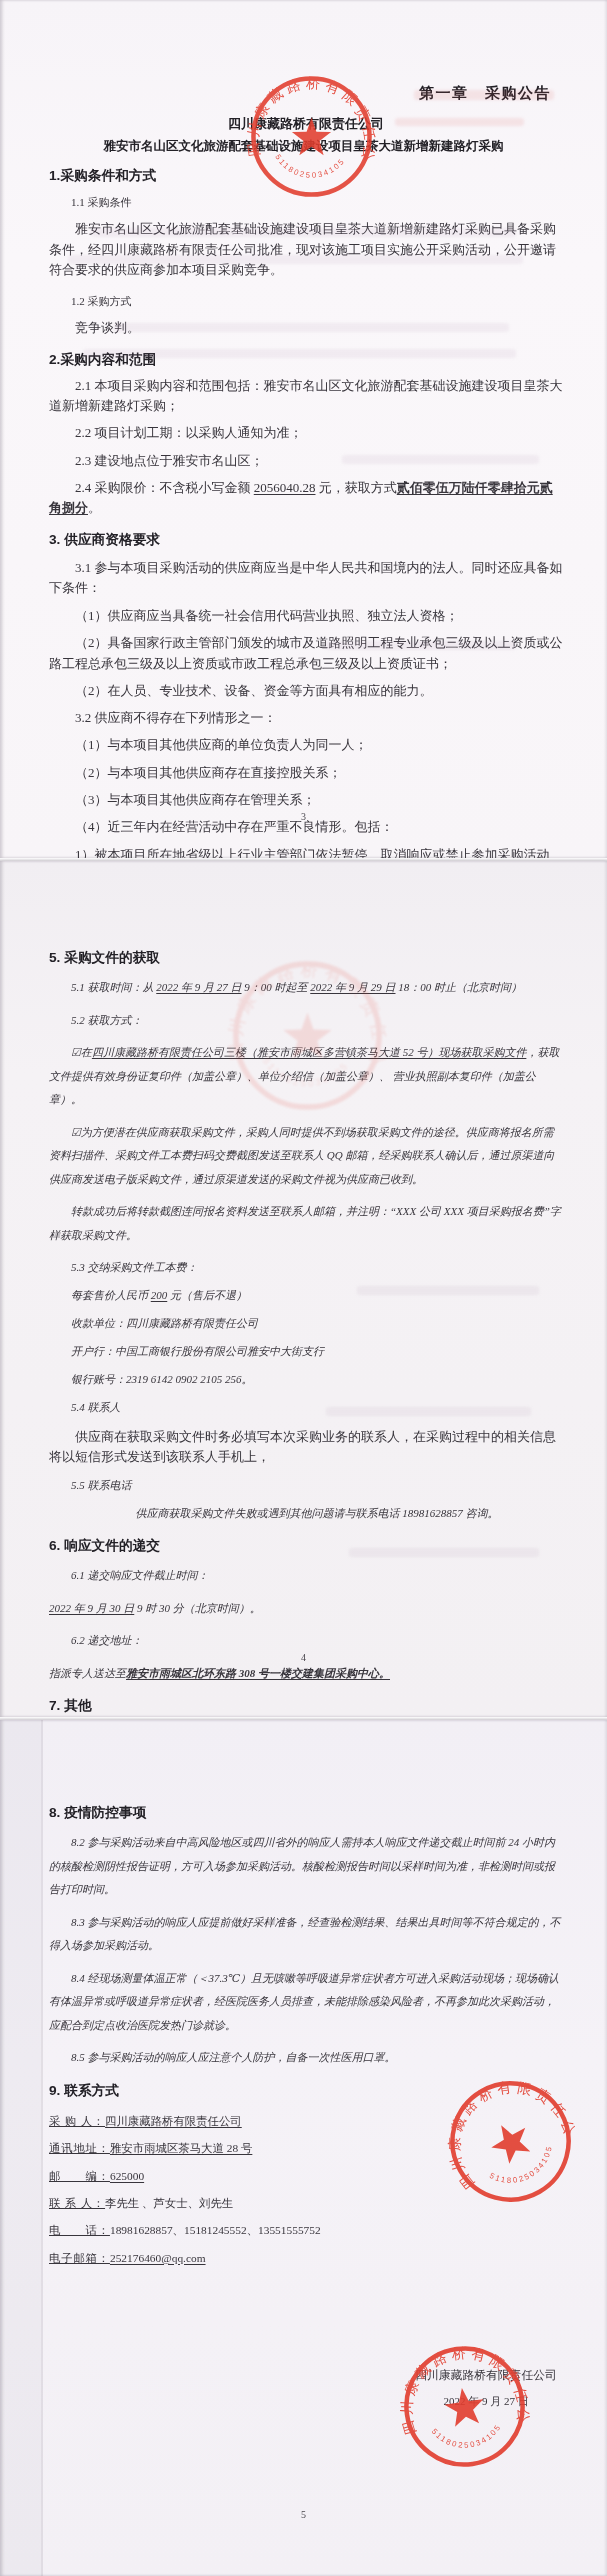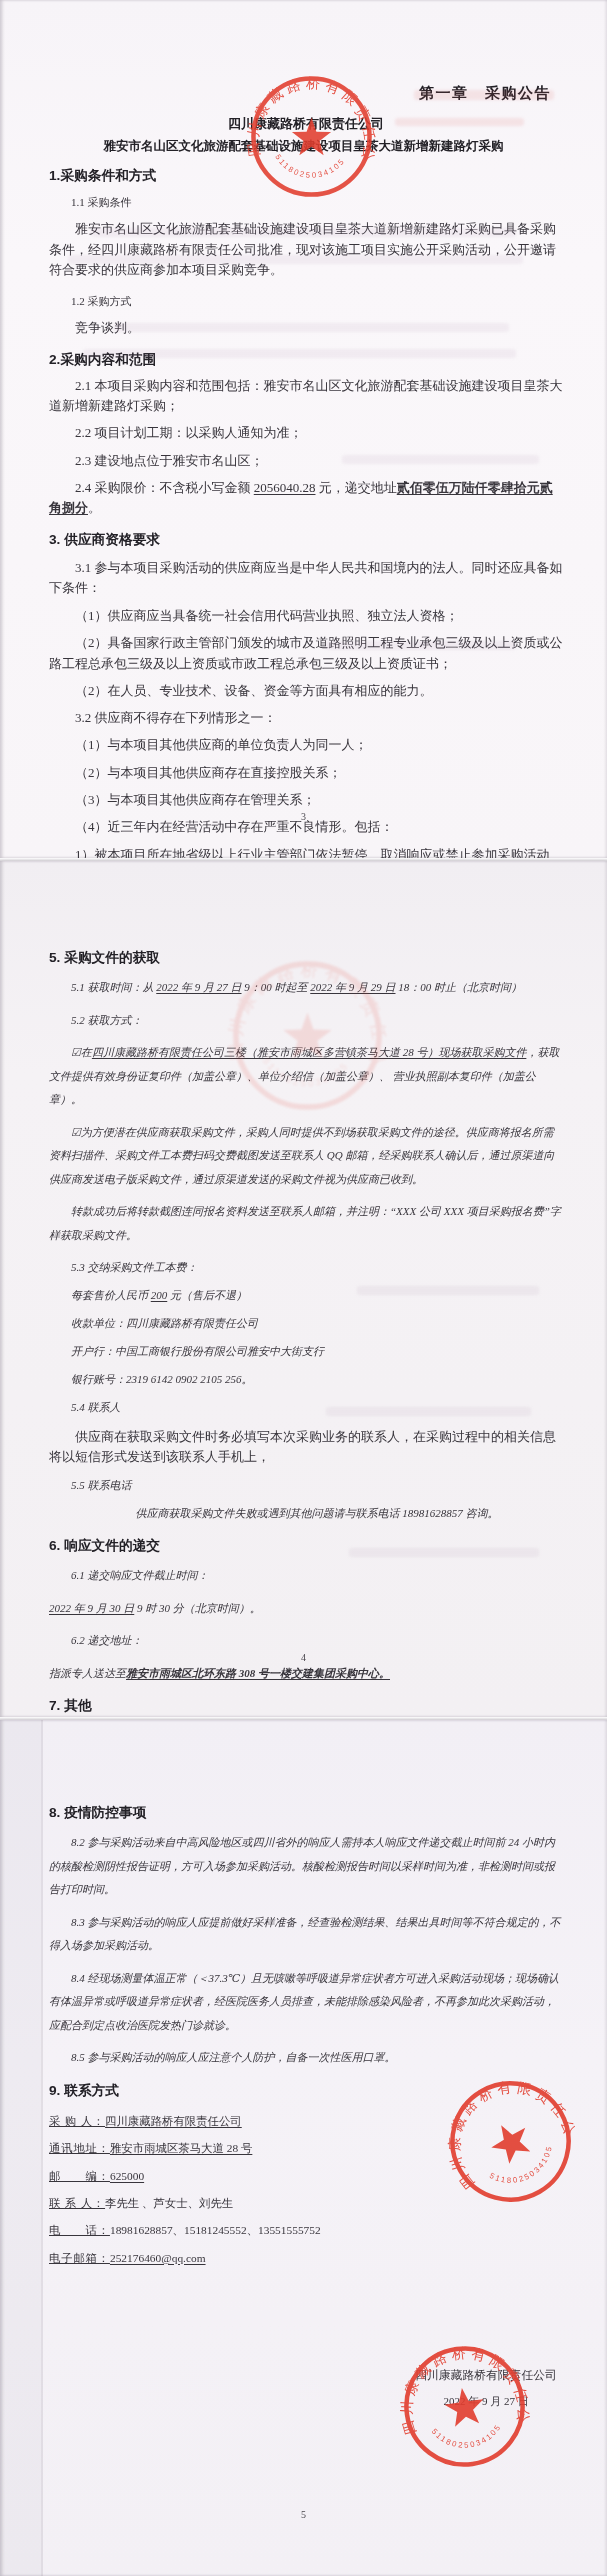--- a/index.html
+++ b/index.html
@@ -88,21 +88,21 @@
     <p class="h1">1.采购条件和方式</p>
     <p class="sub">1.1 采购条件</p>
     <p class="p">雅安市名山区文化旅游配套基础设施建设项目皇茶大道新增新建路灯采购已具备采购条件，经四川康藏路桥有限责任公司批准，现对该施工项目实施公开采购活动，公开邀请符合要求的供应商参加本项目采购竞争。</p>
     <p class="sub" style="margin-top:10px;">1.2 采购方式</p>
     <p class="p">竞争谈判。</p>
 
     <p class="h1">2.采购内容和范围</p>
     <p class="p">2.1 本项目采购内容和范围包括：雅安市名山区文化旅游配套基础设施建设项目皇茶大道新增新建路灯采购；</p>
     <p class="p">2.2 项目计划工期：以采购人通知为准；</p>
     <p class="p">2.3 建设地点位于雅安市名山区；</p>
-    <p class="p"><span>2.4 采购限价：不含税小写金额 </span><span class="u">2056040.28</span><span> 元，递交地址</span><span class="bu">贰佰零伍万陆仟零肆拾元贰角捌分</span><span>。</span></p>
+    <p class="p"><span>2.4 采购限价：不含税小写金额 </span><span class="u">2056040.28</span><span> 元，获取方式</span><span class="bu">贰佰零伍万陆仟零肆拾元贰角捌分</span><span>。</span></p>
 
     <p class="h1">3. 供应商资格要求</p>
     <p class="p" style="margin-top:9px;">3.1 参与本项目采购活动的供应商应当是中华人民共和国境内的法人。同时还应具备如下条件：</p>
     <p class="p">（1）供应商应当具备统一社会信用代码营业执照、独立法人资格；</p>
     <p class="p">（2）具备国家行政主管部门颁发的城市及道路照明工程专业承包三级及以上资质或公路工程总承包三级及以上资质或市政工程总承包三级及以上资质证书；</p>
     <p class="p">（2）在人员、专业技术、设备、资金等方面具有相应的能力。</p>
     <p class="p">3.2 供应商不得存在下列情形之一：</p>
     <p class="p">（1）与本项目其他供应商的单位负责人为同一人；</p>
     <p class="p">（2）与本项目其他供应商存在直接控股关系；</p>
     <p class="p">（3）与本项目其他供应商存在管理关系；</p>
@@ -130,21 +130,21 @@
   <div class="gap"></div>
 
   <div class="page page2">
     <div class="ghost gray" style="left:357px;top:425px;width:182px;height:9px;"></div>
     <div class="ghost gray" style="left:326px;top:546px;width:205px;height:9px;"></div>
     <div class="ghost gray" style="left:349px;top:687px;width:190px;height:9px;"></div>
 
     <p class="h1">5. 采购文件的获取</p>
     <p class="p2"><span>5.1 获取时间：从 </span><span class="u">2022 年 9 月 27 日</span><span> 9：00 时起至 </span><span class="u">2022 年 9 月 29 日</span><span> 18：00 时止（北京时间）</span></p>
     <p class="p2">5.2 获取方式：</p>
-    <p class="p2"><span>☑在</span><span class="u">四川康藏路桥有限责任公司三楼（雅安市雨城区多营镇茶马大道 28 号）现场获取采购文件</span><span>，获取文件提供有效身份证复印件（加盖公章）、单位介绍信（加盖公章）、 营业执照副本复印件（加盖公章）。</span></p>
+    <p class="p2"><span>☑在</span><span class="u">四川康藏路桥有限责任公司三楼（雅安市雨城区多营镇茶马大道 52 号）现场获取采购文件</span><span>，获取文件提供有效身份证复印件（加盖公章）、单位介绍信（加盖公章）、 营业执照副本复印件（加盖公章）。</span></p>
     <p class="p2">☑为方便潜在供应商获取采购文件，采购人同时提供不到场获取采购文件的途径。供应商将报名所需资料扫描件、采购文件工本费扫码交费截图发送至联系人 QQ 邮箱，经采购联系人确认后，通过原渠道向供应商发送电子版采购文件，通过原渠道发送的采购文件视为供应商已收到。</p>
     <p class="p2">转款成功后将转款截图连同报名资料发送至联系人邮箱，并注明：“XXX 公司 XXX 项目采购报名费”字样获取采购文件。</p>
     <p class="p2">5.3 交纳采购文件工本费：</p>
     <p class="p2" style="margin-top:4.6px;"><span>每套售价人民币 </span><span class="u">200</span><span> 元（售后不退）</span></p>
     <p class="p2" style="margin-top:4.6px;">收款单位：四川康藏路桥有限责任公司</p>
     <p class="p2" style="margin-top:4.6px;">开户行：中国工商银行股份有限公司雅安中大街支行</p>
     <p class="p2" style="margin-top:4.6px;">银行账号：2319 6142 0902 2105 256。</p>
     <p class="p2" style="margin-top:4.6px;">5.4 联系人</p>
     <p class="p">供应商在获取采购文件时务必填写本次采购业务的联系人，在采购过程中的相关信息将以短信形式发送到该联系人手机上，</p>
     <p class="p2" style="margin-top:6px;">5.5 联系电话</p>

